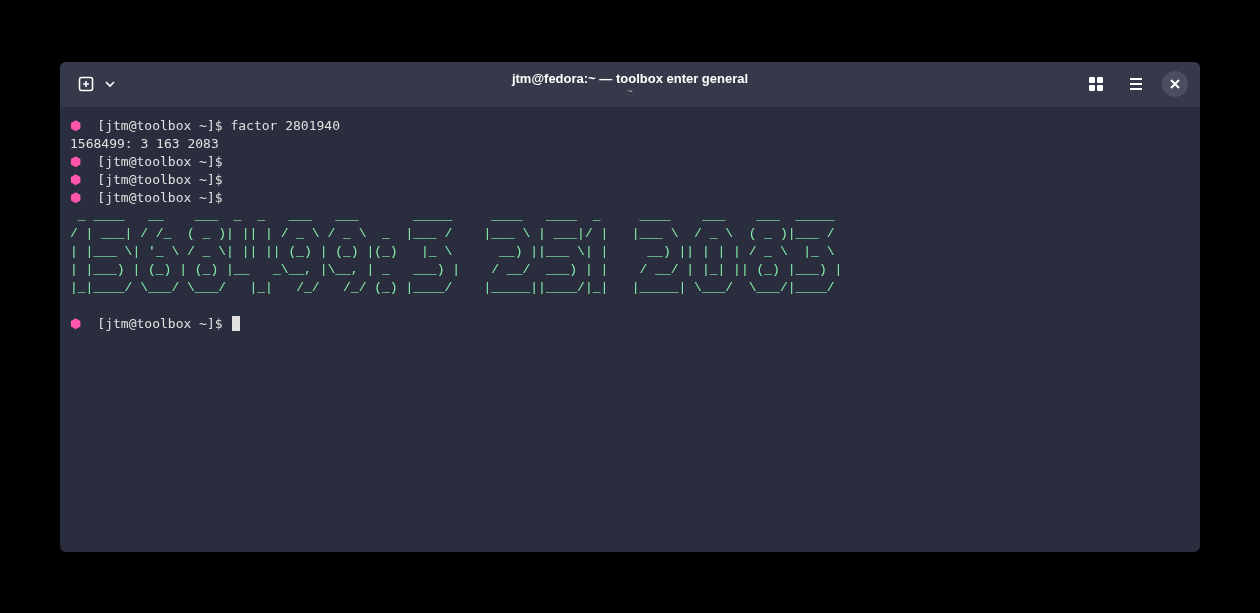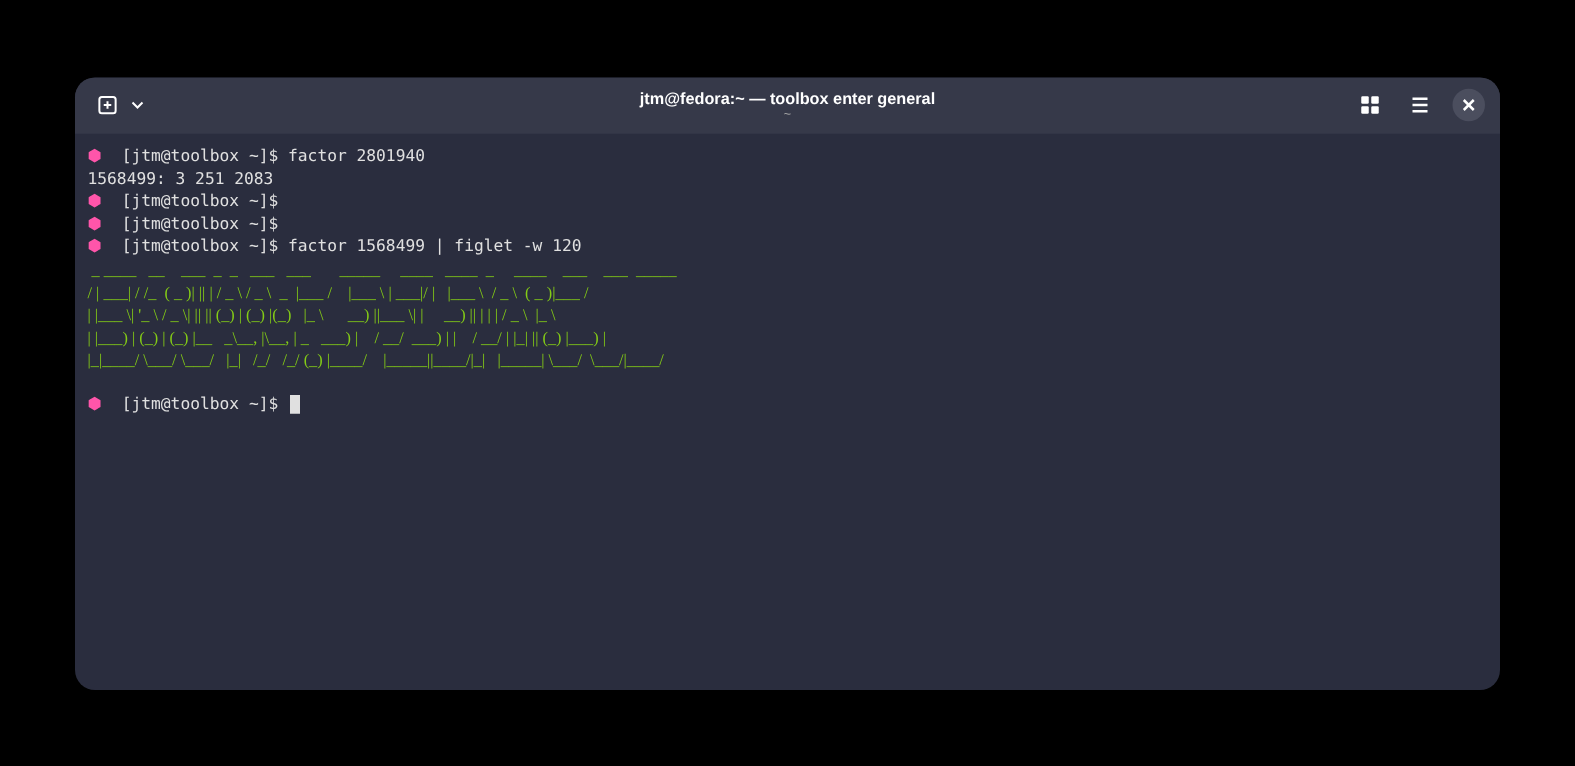--- a/index.html
+++ b/index.html
@@ -13,21 +13,21 @@
       height: 613px;
       display: flex;
       align-items: center;
       justify-content: center;
       font-family: sans-serif;
     }
     .terminal-window {
       width: 1140px;
       height: 490px;
       background: #2a2d3e;
-      border-radius: 16px;
+      border-radius: 6px;
       overflow: hidden;
       box-shadow: 0 4px 20px rgba(0,0,0,0.5);
     }
     .titlebar {
       height: 45px;
       background: #363949;
       display: flex;
       align-items: center;
       justify-content: space-between;
       padding: 0 12px;
@@ -109,22 +109,22 @@
     }
     .prompt-cmd {
       color: #e0e0e0;
     }
     .output-line {
       white-space: pre;
       color: #e0e0e0;
     }
     .ascii-art {
       white-space: pre;
-      color: #84cc16;
-      font-family: Liberation Serif, serif;
+      color: #86efac;
+      font-family: Liberation Mono, monospace;
       letter-spacing: 0;
     }
     .cursor-block {
       display: inline-block;
       width: 8px;
       height: 15px;
       background: #e0e0e0;
       vertical-align: middle;
       margin-left: 2px;
     }
@@ -182,38 +182,37 @@
     </div>
   </div>
 
   <div class="terminal-body">
     <div class="prompt-line">
       <span class="hexagon">⬢</span>
       <span class="prompt-user">[jtm@toolbox ~]$</span>
       <span> </span>
       <span class="prompt-cmd">factor 2801940</span>
     </div>
-    <div class="output-line">1568499: 3 251 2083</div>
+    <div class="output-line">1568499: 3 163 2083</div>
     <div class="prompt-line">
       <span class="hexagon">⬢</span>
       <span class="prompt-user">[jtm@toolbox ~]$</span>
       <span> </span>
       <span class="prompt-cmd"></span>
     </div>
     <div class="prompt-line">
       <span class="hexagon">⬢</span>
       <span class="prompt-user">[jtm@toolbox ~]$</span>
       <span> </span>
       <span class="prompt-cmd"></span>
     </div>
     <div class="prompt-line">
       <span class="hexagon">⬢</span>
       <span class="prompt-user">[jtm@toolbox ~]$</span>
       <span> </span>
-      <span class="prompt-cmd">factor 1568499 | figlet -w 120</span>
     </div>
     <div class="ascii-art"> _ ____   __    ___  _  _   ___   ___       _____     ____   ____  _     ____    ___    ___  _____ 
 / | ___| / /_  ( _ )| || | / _ \ / _ \  _  |___ /    |___ \ | ___|/ |   |___ \  / _ \  ( _ )|___ / 
 | |___ \| '_ \ / _ \| || || (_) | (_) |(_)   |_ \      __) ||___ \| |     __) || | | | / _ \  |_ \ 
 | |___) | (_) | (_) |__   _\__, |\__, | _   ___) |    / __/  ___) | |    / __/ | |_| || (_) |___) |
 |_|____/ \___/ \___/   |_|   /_/   /_/ (_) |____/    |_____||____/|_|   |_____| \___/  \___/|____/ </div>
     <div style="height:18px"></div>
     <div class="prompt-line">
       <span class="hexagon">⬢</span>
       <span class="prompt-user">[jtm@toolbox ~]$</span>

